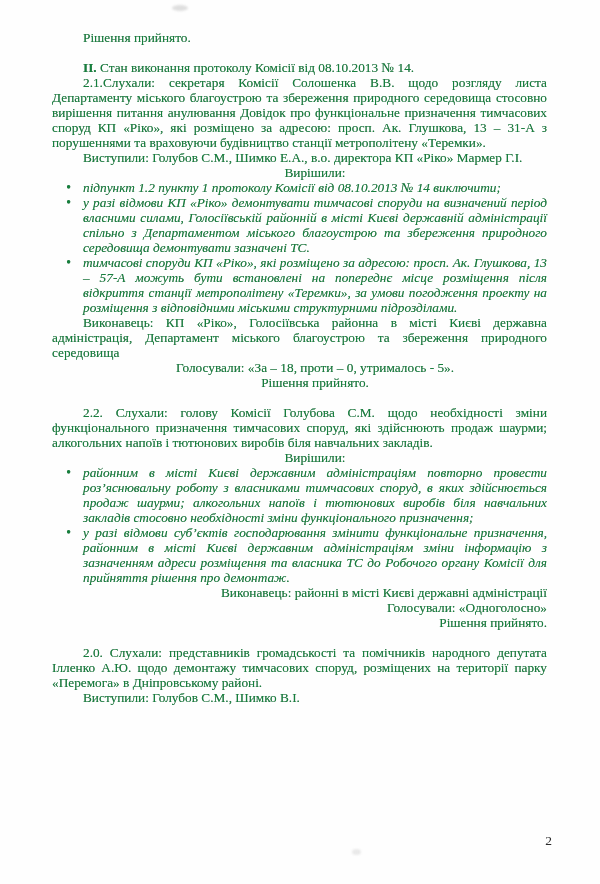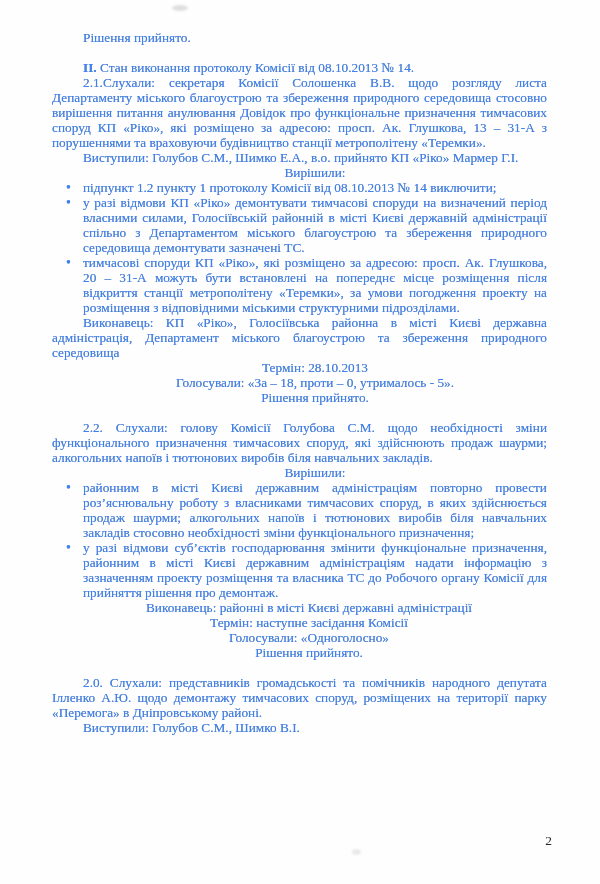--- a/index.html
+++ b/index.html
@@ -12,51 +12,52 @@
   .page {
     position: absolute;
     left: 0; top: 0;
     width: 600px; height: 884px;
     background: #fefefe;
     box-sizing: border-box;
     padding: 30px 53px 0 52px;
     font-family: "Liberation Serif", "DejaVu Serif", serif;
     font-size: 13.3px;
     line-height: 15px;
-    color: #3b82f6;
+    color: #15803d;
     text-shadow: 0 0 0.5px rgba(30,30,30,0.45);
   }
   .page p {
     margin: 0;
     text-align: justify;
     text-indent: 31px;
   }
   .page p.noj { text-align: center; }
   .gap { height: 15px; }
   ul.blist {
     margin: 0;
     padding: 0;
     list-style: none;
   }
   ul.blist li {
     position: relative;
     padding-left: 31px;
     text-align: justify;
     margin: 0;
+    font-style: italic;
   }
   ul.blist li::before {
     content: "\2022";
     position: absolute;
     left: 14px;
     top: 0;
     font-size: 14px;
   }
   .subblock {
     margin-left: 19px;
-    text-align: center;
+    text-align: right;
   }
   .subblock div { text-indent: 0; }
   b { font-weight: bold; }
   .page-number {
     position: absolute;
     top: 833px;
     right: 48px;
     font-family: "Liberation Serif", "DejaVu Serif", serif;
     font-size: 13.5px;
     color: #2a2a2a;
@@ -75,47 +76,45 @@
 
 <div class="page">
 
   <p>Рішення прийнято.</p>
 
   <div class="gap"></div>
 
   <p><b>II.</b><span> Стан виконання протоколу Комісії від 08.10.2013 № 14.</span></p>
 
   <p>2.1.Слухали: секретаря Комісії Солошенка В.В. щодо розгляду листа Департаменту міського благоустрою та збереження природного середовища стосовно вирішення питання анулювання Довідок про функціональне призначення тимчасових споруд КП «Ріко», які розміщено за адресою: просп. Ак. Глушкова, 13 – 31-А з порушеннями та враховуючи будівництво станції метрополітену «Теремки».</p>
-  <p>Виступили: Голубов С.М., Шимко Е.А., в.о. прийнято КП «Ріко» Мармер Г.І.</p>
+  <p>Виступили: Голубов С.М., Шимко Е.А., в.о. директора КП «Ріко» Мармер Г.І.</p>
   <p class="noj">Вирішили:</p>
 
   <ul class="blist">
     <li><span>підпункт 1.2 пункту 1 протоколу Комісії від 08.10.2013 № 14 виключити;</span></li>
     <li><span>у разі відмови КП «Ріко» демонтувати тимчасові споруди на визначений період власними силами, Голосіївській районній в місті Києві державній адміністрації спільно з Департаментом міського благоустрою та збереження природного середовища демонтувати зазначені ТС.</span></li>
-    <li><span>тимчасові споруди КП «Ріко», які розміщено за адресою: просп. Ак. Глушкова, 20 – 31-А можуть бути встановлені на попереднє місце розміщення після відкриття станції метрополітену «Теремки», за умови погодження проекту на розміщення з відповідними міськими структурними підрозділами.</span></li>
+    <li><span>тимчасові споруди КП «Ріко», які розміщено за адресою: просп. Ак. Глушкова, 13 – 57-А можуть бути встановлені на попереднє місце розміщення після відкриття станції метрополітену «Теремки», за умови погодження проекту на розміщення з відповідними міськими структурними підрозділами.</span></li>
   </ul>
 
   <p>Виконавець: КП «Ріко», Голосіївська районна в місті Києві державна адміністрація, Департамент міського благоустрою та збереження природного середовища</p>
-  <p class="noj">Термін: 28.10.2013</p>
   <p class="noj">Голосували: «За – 18, проти – 0, утрималось - 5».</p>
   <p class="noj">Рішення прийнято.</p>
 
   <div class="gap"></div>
 
   <p>2.2. Слухали: голову Комісії Голубова С.М. щодо необхідності зміни функціонального призначення тимчасових споруд, які здійснюють продаж шаурми; алкогольних напоїв і тютюнових виробів біля навчальних закладів.</p>
   <p class="noj">Вирішили:</p>
 
   <ul class="blist">
     <li><span>районним в місті Києві державним адміністраціям повторно провести роз’яснювальну роботу з власниками тимчасових споруд, в яких здійснюється продаж шаурми; алкогольних напоїв і тютюнових виробів біля навчальних закладів стосовно необхідності зміни функціонального призначення;</span></li>
-    <li><span>у разі відмови суб’єктів господарювання змінити функціональне призначення, районним в місті Києві державним адміністраціям надати інформацію з зазначенням проекту розміщення та власника ТС до Робочого органу Комісії для прийняття рішення про демонтаж.</span></li>
+    <li><span>у разі відмови суб’єктів господарювання змінити функціональне призначення, районним в місті Києві державним адміністраціям зміни інформацію з зазначенням адреси розміщення та власника ТС до Робочого органу Комісії для прийняття рішення про демонтаж.</span></li>
   </ul>
 
   <div class="subblock">
     <div>Виконавець: районні в місті Києві державні адміністрації</div>
-    <div>Термін: наступне засідання Комісії</div>
     <div>Голосували: «Одноголосно»</div>
     <div>Рішення прийнято.</div>
   </div>
 
   <div class="gap"></div>
 
   <p>2.0. Слухали: представників громадськості та помічників народного депутата Ілленко А.Ю. щодо демонтажу тимчасових споруд, розміщених на території парку «Перемога» в Дніпровському районі.</p>
   <p>Виступили: Голубов С.М., Шимко В.І.</p>
 
 </div>

